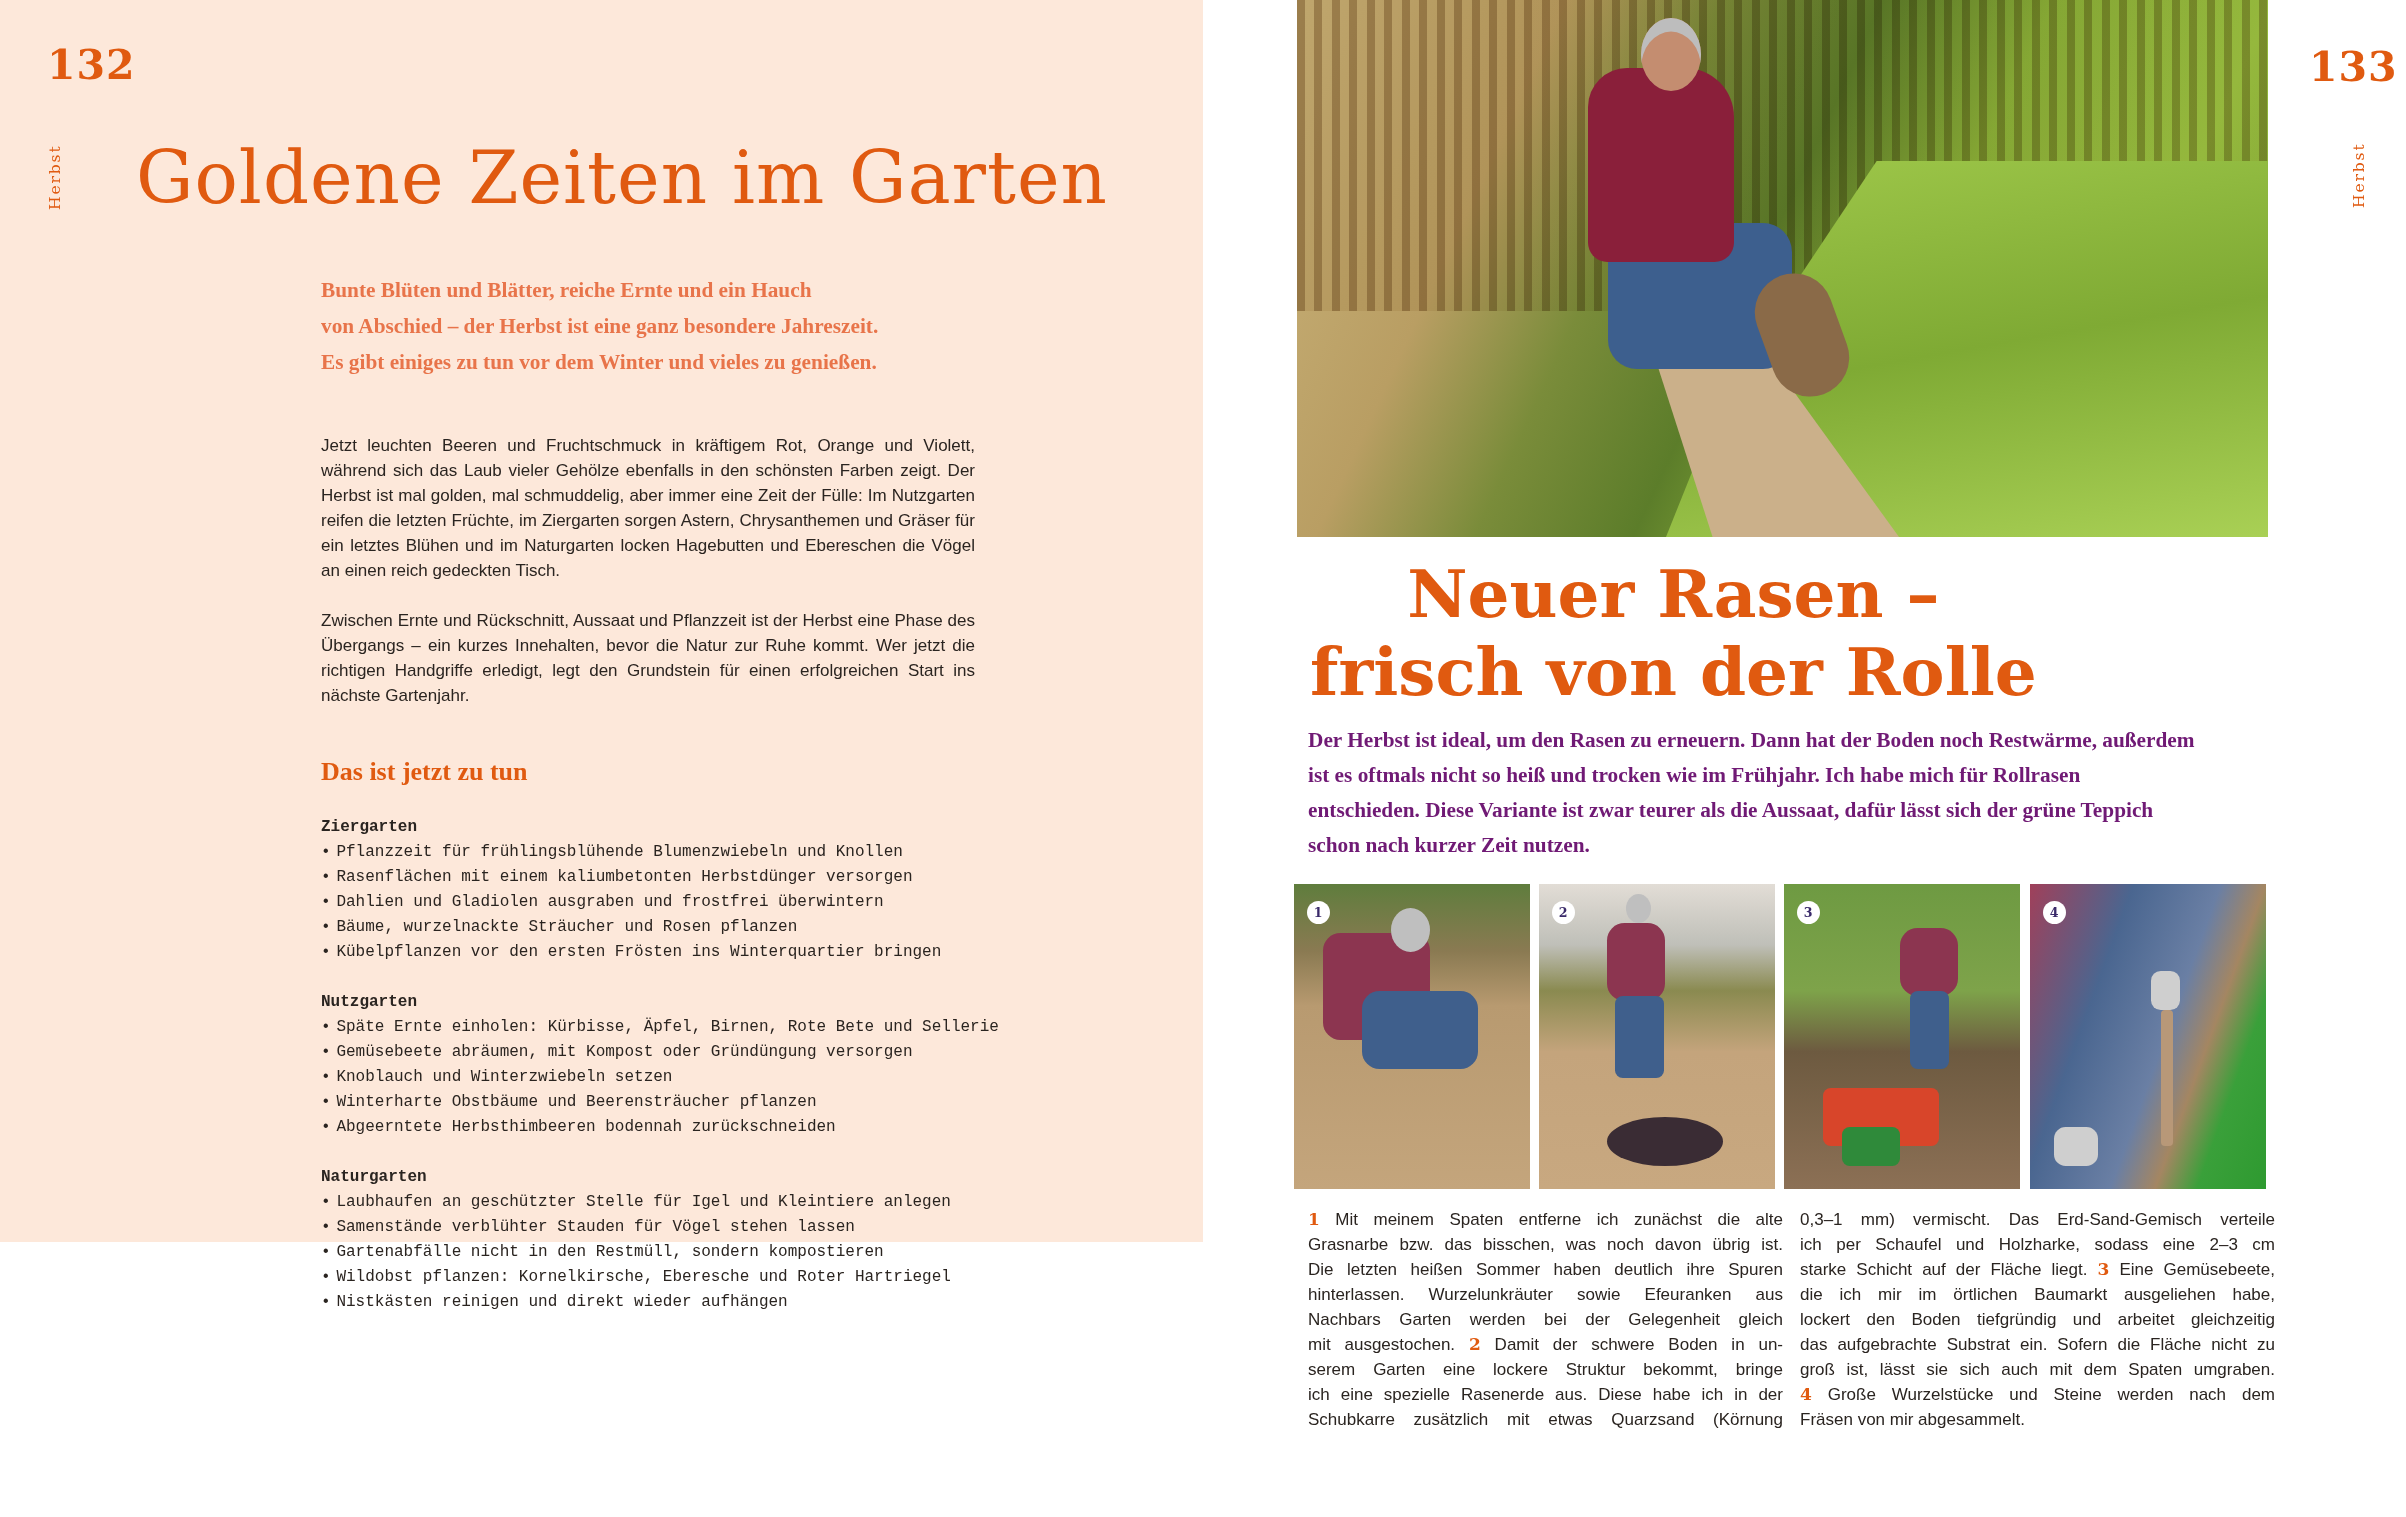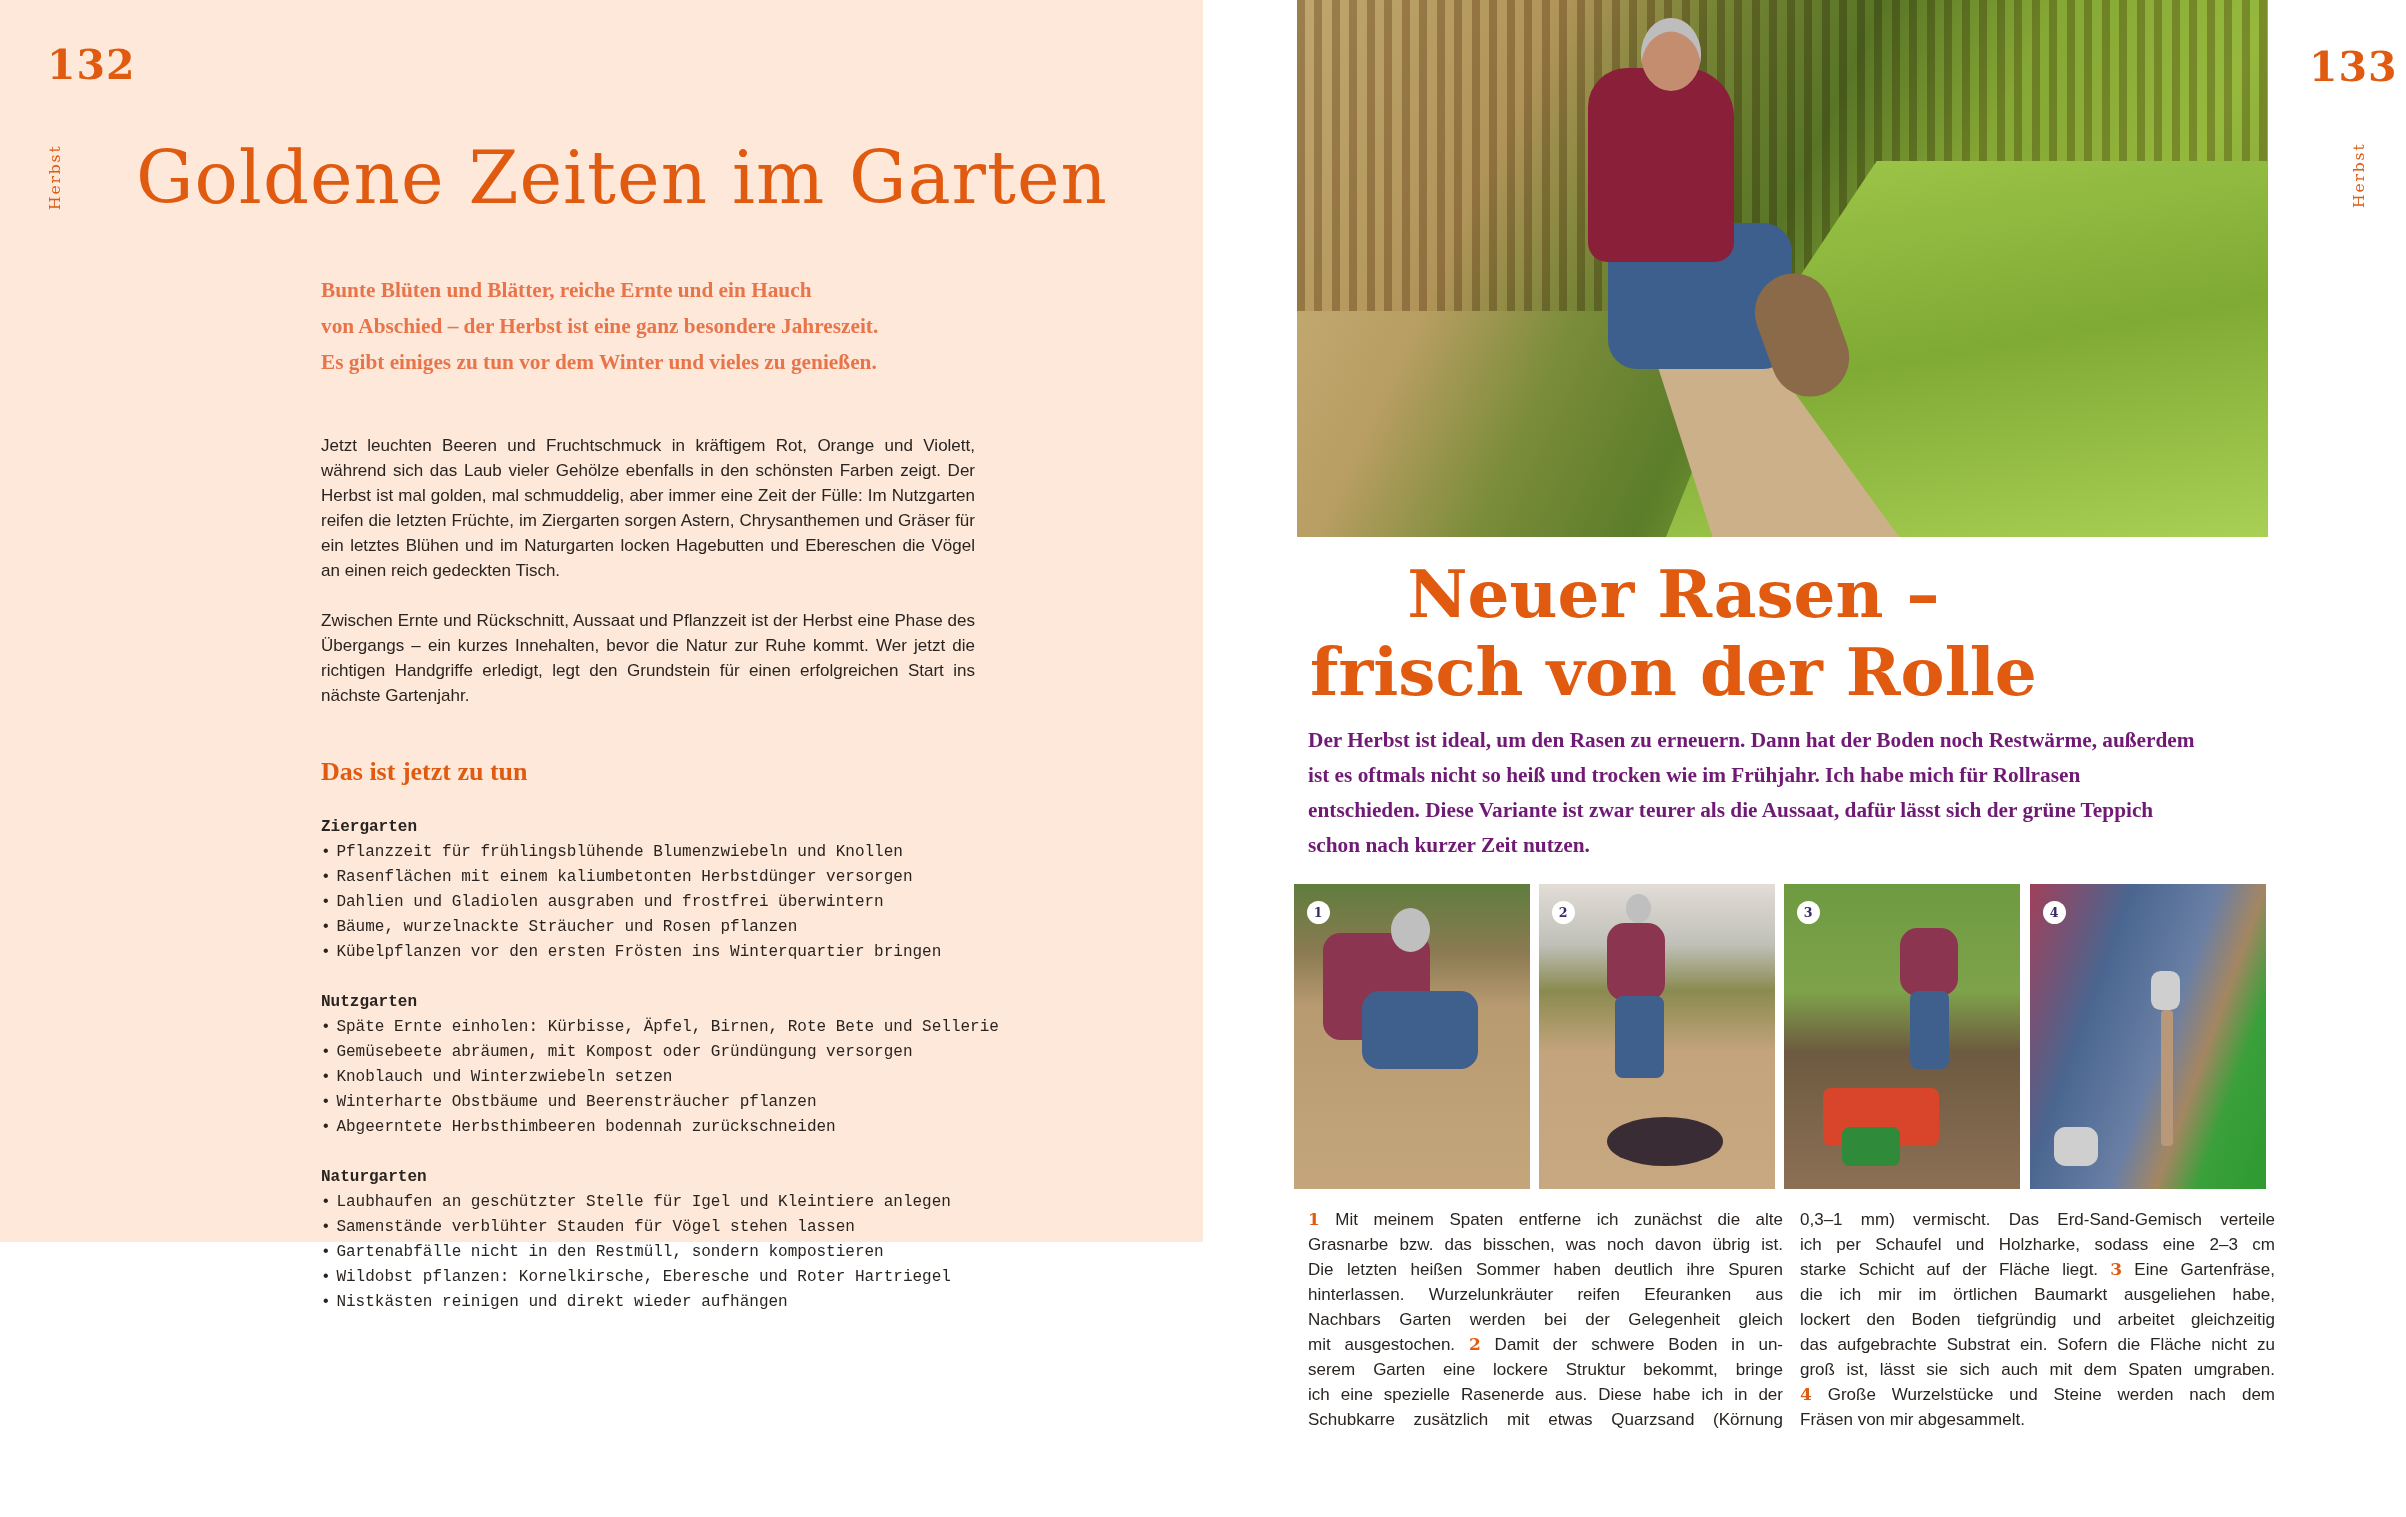--- a/index.html
+++ b/index.html
@@ -241,32 +241,32 @@
   <div class="fig" style="left:121px; top:87px; width:29px; height:39px; background:#cfcfcf; border-radius:9.7px;"></div>
   <div class="fig" style="left:131px; top:126px; width:11.6px; height:136px; background:#b89878; border-radius:3.9px;"></div>
   <div class="fig" style="left:24px; top:243px; width:44px; height:39px; background:#cfcfcf; border-radius:11.6px;"></div>
   <div class="badge">4</div>
 </div>
 
 <div class="caption-col" style="left:1308px;">
   <span class="line"><span class="step-num">1</span><span> Mit meinem Spaten entferne ich zunächst die alte</span></span>
   <span class="line">Grasnarbe bzw. das bisschen, was noch davon übrig ist.</span>
   <span class="line">Die letzten heißen Sommer haben deutlich ihre Spuren</span>
-  <span class="line">hinterlassen. Wurzelunkräuter reifen Efeuranken aus</span>
+  <span class="line">hinterlassen. Wurzelunkräuter sowie Efeuranken aus</span>
   <span class="line">Nachbars Garten werden bei der Gelegenheit gleich</span>
   <span class="line"><span>mit ausgestochen. </span><span class="step-num">2</span><span> Damit der schwere Boden in un-</span></span>
   <span class="line">serem Garten eine lockere Struktur bekommt, bringe</span>
   <span class="line">ich eine spezielle Rasenerde aus. Diese habe ich in der</span>
   <span class="line">Schubkarre zusätzlich mit etwas Quarzsand (Körnung</span>
 </div>
 
 <div class="caption-col" style="left:1800px;">
   <span class="line">0,3–1 mm) vermischt. Das Erd-Sand-Gemisch verteile</span>
   <span class="line">ich per Schaufel und Holzharke, sodass eine 2–3 cm</span>
-  <span class="line"><span>starke Schicht auf der Fläche liegt. </span><span class="step-num">3</span><span> Eine Gartenfräse,</span></span>
+  <span class="line"><span>starke Schicht auf der Fläche liegt. </span><span class="step-num">3</span><span> Eine Gemüsebeete,</span></span>
   <span class="line">die ich mir im örtlichen Baumarkt ausgeliehen habe,</span>
   <span class="line">lockert den Boden tiefgründig und arbeitet gleichzeitig</span>
   <span class="line">das aufgebrachte Substrat ein. Sofern die Fläche nicht zu</span>
   <span class="line">groß ist, lässt sie sich auch mit dem Spaten umgraben.</span>
   <span class="line"><span class="step-num">4</span><span> Große Wurzelstücke und Steine werden nach dem</span></span>
   <span class="line last">Fräsen von mir abgesammelt.</span>
 </div>
 
 
 </body></html>

